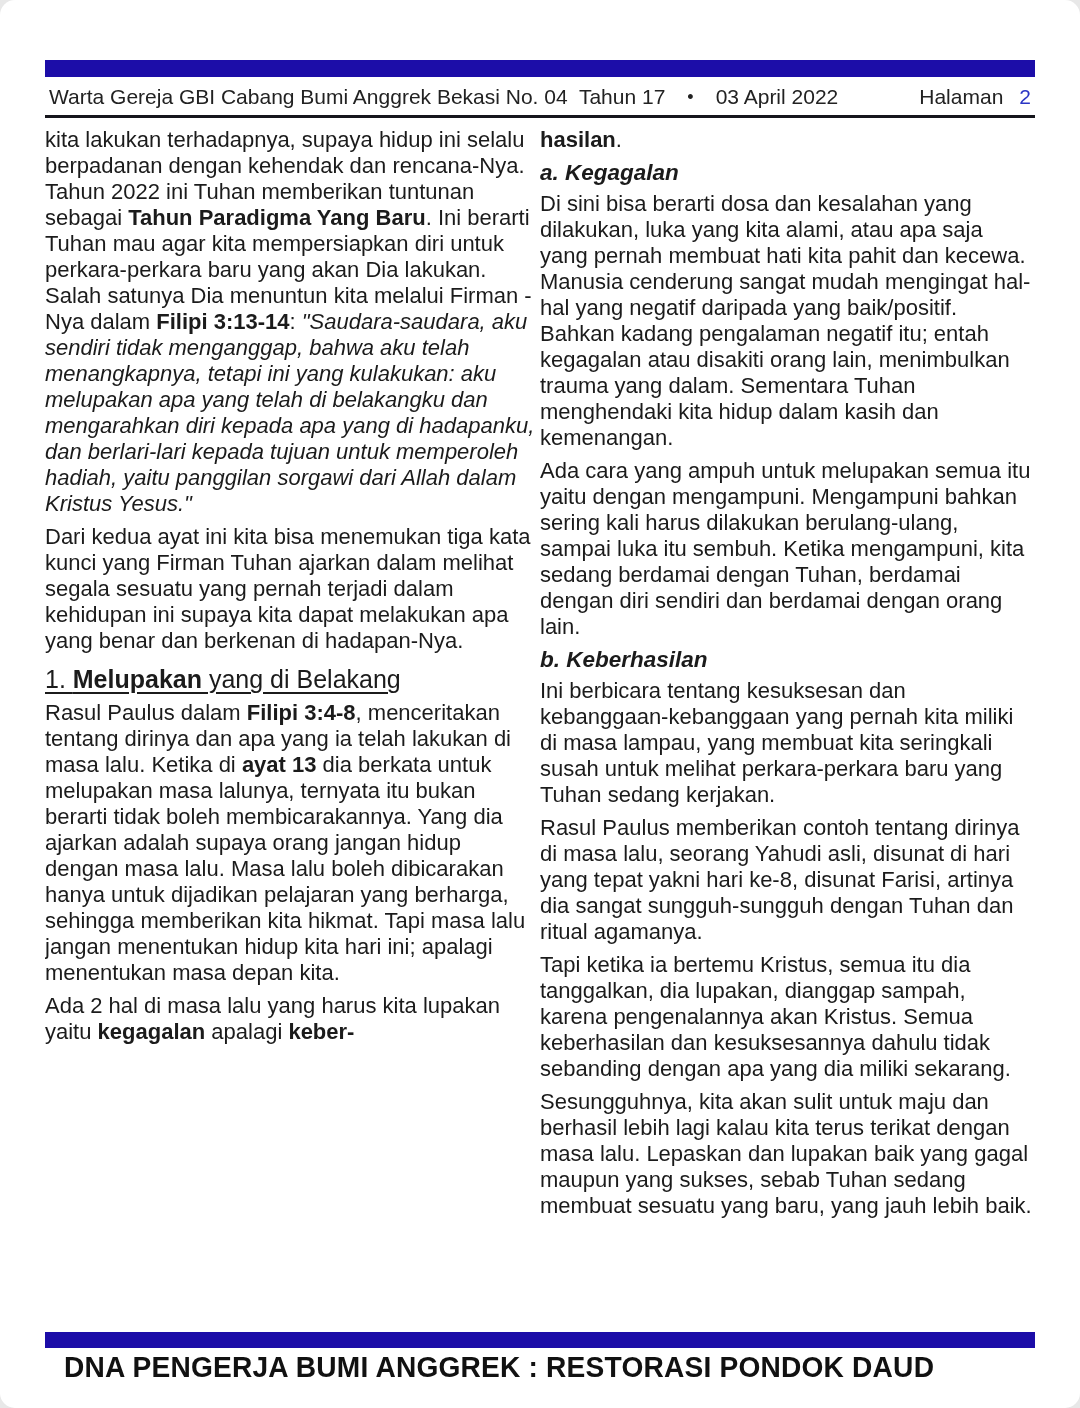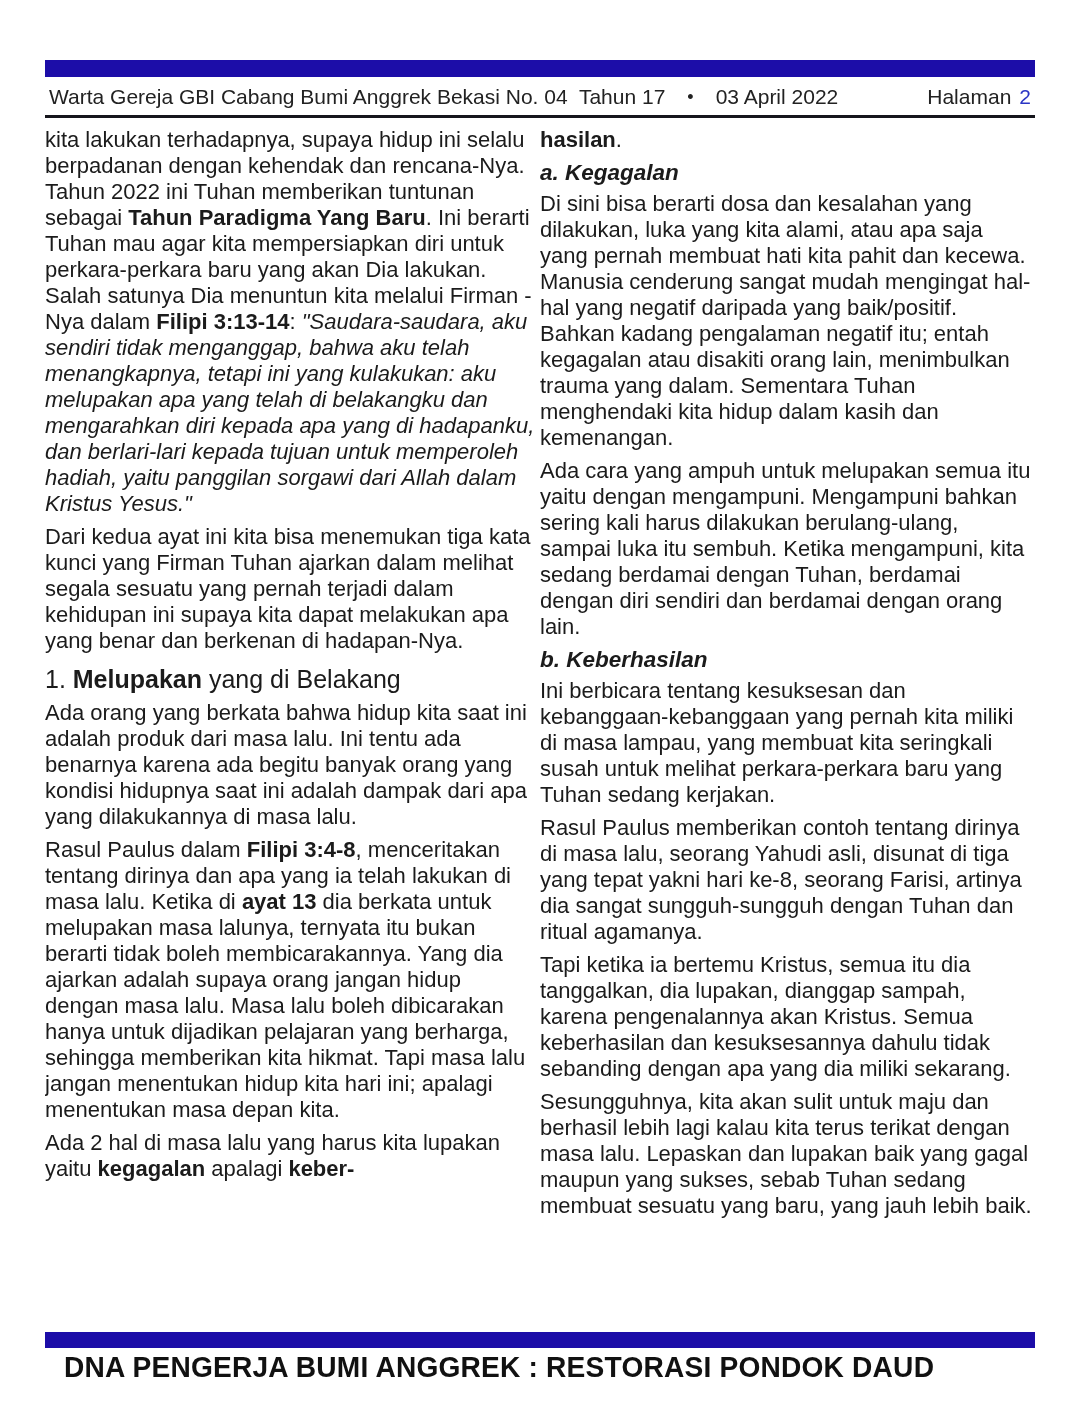--- a/index.html
+++ b/index.html
@@ -6,45 +6,47 @@
   .page{
     position:relative;
     width:1080px;height:1408px;
     margin:0 auto;
     background:#ffffff;
     box-sizing:border-box;
     padding:60px 45px 0 45px;
     font-family:"Liberation Sans", sans-serif;
     color:#1b1b1b;
     overflow:hidden;
+    border-radius:15px;
   }
   .top-bar{height:17px;background:var(--accent,#1c0da8);}
   .header-row{
     display:flex;justify-content:space-between;align-items:center;
     font-size:21px;color:#222;
     padding:8px 4px 6px 4px;
   }
   .header-left{display:flex;align-items:center;}
   .header-left .title{white-space:pre-wrap;}
   .bullet{margin:0 22px;font-size:18px;}
-  .header-right{display:flex;align-items:center;gap:8px;}
+  .header-right{display:flex;align-items:center;gap:16px;}
   .pageno{color:var(--pageno,#2b35c4);}
   .rule{height:3px;background:var(--rule,#15151c);}
   .columns{
     display:flex;
     padding-top:9px;
     height:1196px;
     overflow:hidden;
   }
   .col{flex:1 1 0;font-size:22px;line-height:26px;text-align:left;}
   p.paragraph{margin:0 0 7px 0;}
   h3.subheading{margin:3px 0 5px 0;font-size:22.5px;font-weight:bold;line-height:26px;font-style:italic;}
   h3.section-heading{
     margin:11px 0 7px 0;
     font-size:25px;font-weight:normal;line-height:28px;
+    text-decoration:underline;
     text-decoration-thickness:2px;
     text-underline-offset:4px;
   }
   .b{font-weight:bold;}
   .i{font-style:italic;}
   .bottom-bar{
     position:absolute;left:45px;right:45px;top:1332px;
     height:16px;background:var(--accent,#1c0da8);
   }
   .footer-text{
@@ -72,32 +74,31 @@
     </div>
   </div>
 
   <div class="rule"></div>
 
   <div class="columns">
     <div class="col" id="col-left">
         <p class="paragraph"><span>kita lakukan terhadapnya, supaya hidup ini selalu berpadanan dengan kehendak dan rencana-Nya. Tahun 2022 ini Tuhan memberikan tuntunan sebagai </span><span class="b">Tahun Paradigma Yang Baru</span><span>. Ini berarti Tuhan mau agar kita mempersiapkan diri untuk perkara-perkara baru yang akan Dia lakukan. Salah satunya Dia menuntun kita melalui Firman -Nya dalam </span><span class="b">Filipi 3:13-14</span><span>: </span><span class="i">"Saudara-saudara, aku sendiri tidak menganggap, bahwa aku telah menangkapnya, tetapi ini yang kulakukan: aku melupakan apa yang telah di belakangku dan mengarahkan diri kepada apa yang di hadapanku, dan berlari-lari kepada tujuan untuk memperoleh hadiah, yaitu panggilan sorgawi dari Allah dalam Kristus Yesus."</span></p>
         <p class="paragraph"><span>Dari kedua ayat ini kita bisa menemukan tiga kata kunci yang Firman Tuhan ajarkan dalam melihat segala sesuatu yang pernah terjadi dalam kehidupan ini supaya kita dapat melakukan apa yang benar dan berkenan di hadapan-Nya.</span></p>
         <h3 class="section-heading"><span>1. </span><span class="b">Melupakan</span><span> yang di Belakang</span></h3>
-        <p class="paragraph"><span>Ada orang yang berkata bahwa hidup kita saat ini adalah produk dari masa lalu. Ini tentu ada benarnya karena ada begitu banyak orang yang kondisi hidupnya saat ini adalah dampak dari apa yang dilakukannya di masa lalu.</span></p>
         <p class="paragraph"><span>Rasul Paulus dalam </span><span class="b">Filipi 3:4-8</span><span>, menceritakan tentang dirinya dan apa yang ia telah lakukan di masa lalu. Ketika di </span><span class="b">ayat 13</span><span> dia berkata untuk melupakan masa lalunya, ternyata itu bukan berarti tidak boleh membicarakannya. Yang dia ajarkan adalah supaya orang jangan hidup dengan masa lalu. Masa lalu boleh dibicarakan hanya untuk dijadikan pelajaran yang berharga, sehingga memberikan kita hikmat. Tapi masa lalu jangan menentukan hidup kita hari ini; apalagi menentukan masa depan kita.</span></p>
         <p class="paragraph"><span>Ada 2 hal di masa lalu yang harus kita lupakan yaitu </span><span class="b">kegagalan</span><span> apalagi </span><span class="b">keber-</span></p>
       </div>
     <div class="col" id="col-right">
         <p class="paragraph"><span class="b">hasilan</span><span>.</span></p>
         <h3 class="subheading"><span class="b">a. Kegagalan</span></h3>
         <p class="paragraph"><span>Di sini bisa berarti dosa dan kesalahan yang dilakukan, luka yang kita alami, atau apa saja yang pernah membuat hati kita pahit dan kecewa. Manusia cenderung sangat mudah mengingat hal-hal yang negatif daripada yang baik/positif. Bahkan kadang pengalaman negatif itu; entah kegagalan atau disakiti orang lain, menimbulkan trauma yang dalam. Sementara Tuhan menghendaki kita hidup dalam kasih dan kemenangan.</span></p>
         <p class="paragraph"><span>Ada cara yang ampuh untuk melupakan semua itu yaitu dengan mengampuni. Mengampuni bahkan sering kali harus dilakukan berulang-ulang, sampai luka itu sembuh. Ketika mengampuni, kita sedang berdamai dengan Tuhan, berdamai dengan diri sendiri dan berdamai dengan orang lain.</span></p>
         <h3 class="subheading"><span class="b">b. Keberhasilan</span></h3>
         <p class="paragraph"><span>Ini berbicara tentang kesuksesan dan kebanggaan-kebanggaan yang pernah kita miliki di masa lampau, yang membuat kita seringkali susah untuk melihat perkara-perkara baru yang Tuhan sedang kerjakan.</span></p>
-        <p class="paragraph"><span>Rasul Paulus memberikan contoh tentang dirinya di masa lalu, seorang Yahudi asli, disunat di tiga yang tepat yakni hari ke-8, seorang Farisi, artinya dia sangat sungguh-sungguh dengan Tuhan dan ritual agamanya.</span></p>
+        <p class="paragraph"><span>Rasul Paulus memberikan contoh tentang dirinya di masa lalu, seorang Yahudi asli, disunat di hari yang tepat yakni hari ke-8, disunat Farisi, artinya dia sangat sungguh-sungguh dengan Tuhan dan ritual agamanya.</span></p>
         <p class="paragraph"><span>Tapi ketika ia bertemu Kristus, semua itu dia tanggalkan, dia lupakan, dianggap sampah, karena pengenalannya akan Kristus. Semua keberhasilan dan kesuksesannya dahulu tidak sebanding dengan apa yang dia miliki sekarang.</span></p>
         <p class="paragraph"><span>Sesungguhnya, kita akan sulit untuk maju dan berhasil lebih lagi kalau kita terus terikat dengan masa lalu. Lepaskan dan lupakan baik yang gagal maupun yang sukses, sebab Tuhan sedang membuat sesuatu yang baru, yang jauh lebih baik.</span></p>
       </div>
   </div>
 
   <div class="bottom-bar"></div>
   <div class="footer-text">
     <span>DNA PENGERJA BUMI ANGGREK : RESTORASI PONDOK DAUD</span>
   </div>
 </div>

